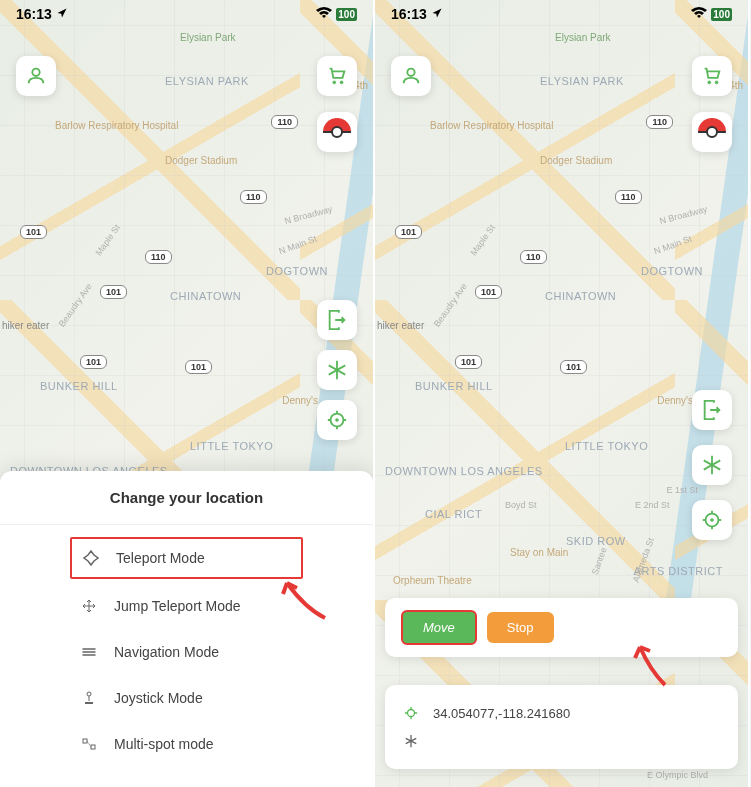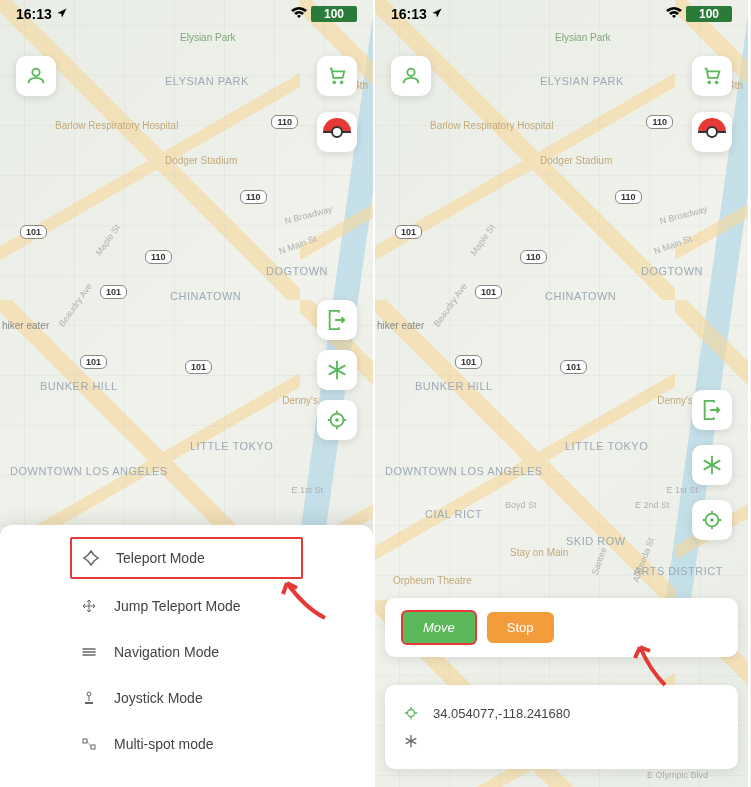--- a/index.html
+++ b/index.html
@@ -41,21 +41,21 @@
     .river { position: absolute; width: 25px; height: 600px; background: #a8d4e8; top: 0; right: 15px; transform: skewX(-8deg); opacity: 0.6; }
     
     
     .status-bar {
       position: absolute; top: 0; left: 0; right: 0; height: 28px;
       display: flex; align-items: center; justify-content: space-between;
       padding: 0 16px; z-index: 100; font-weight: 600; font-size: 14px;
     }
     .status-left, .status-right { display: flex; align-items: center; gap: 4px; }
     .status-right svg { width: 16px; height: 12px; }
-    .status-badge { background: #2a7a3a; color: #fff; font-size: 12px; padding: 1px 13px; border-radius: 2px; }
+    .status-badge { background: #2a7a3a; color: #fff; font-size: 10px; padding: 1px 2px; border-radius: 2px; }
     
     
     .float-btn {
       position: absolute; width: 40px; height: 40px; background: #fff;
       border-radius: 10px; box-shadow: 0 2px 8px rgba(0,0,0,0.12);
       display: flex; align-items: center; justify-content: center; z-index: 50;
     }
     .float-btn svg { width: 22px; height: 22px; }
     .float-btn.cart svg { stroke: #5ab85a; fill: none; }
     .float-btn.profile svg { stroke: #5ab85a; fill: none; }
@@ -189,20 +189,21 @@
   </div>
 
   <div class="marker">
     <svg viewBox="0 0 24 30">
         <path d="M12 0 C5 0 0 5 0 12 C0 20 12 30 12 30 S24 20 24 12 C24 5 19 0 12 0 Z" fill="#f39c3c"></path>
         <circle cx="12" cy="11" r="4" fill="#fff"></circle>
       </svg>
   </div>
 
   <div class="sheet">
+    <div class="sheet-title">Change your location</div>
     <div class="mode-list">
       <div class="mode-item highlighted">
         <span class="mode-icon">
             <svg viewBox="0 0 16 16" width="16" height="16">
               <path d="M8 1 L11 5 L15 8 L11 11 L8 15 L5 11 L1 8 L5 5 Z" fill="none" stroke="#666" stroke-width="1.5"></path>
             </svg>
           </span>
         <span>Teleport Mode</span>
       </div>
       <div class="mode-item">

